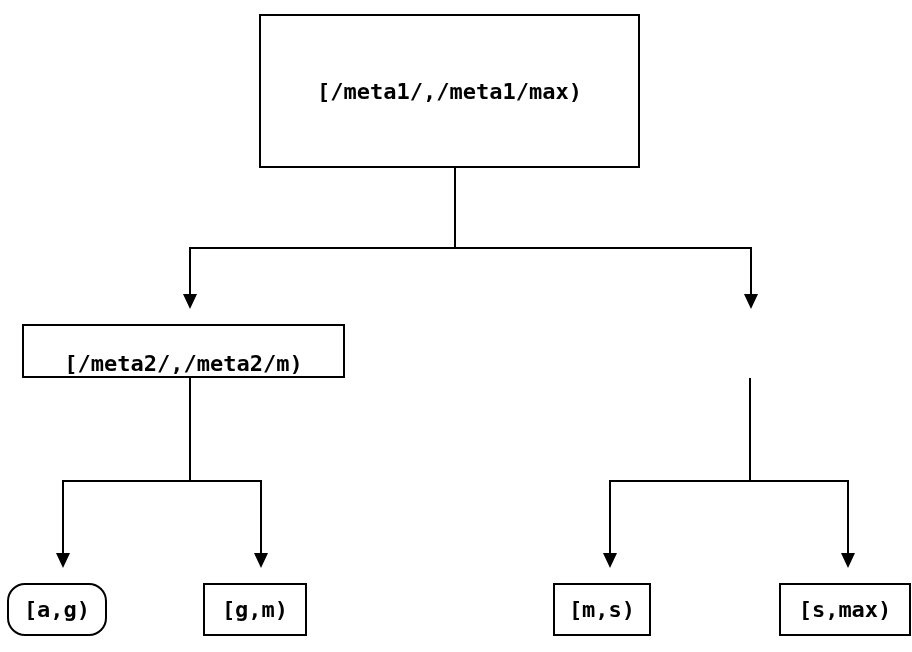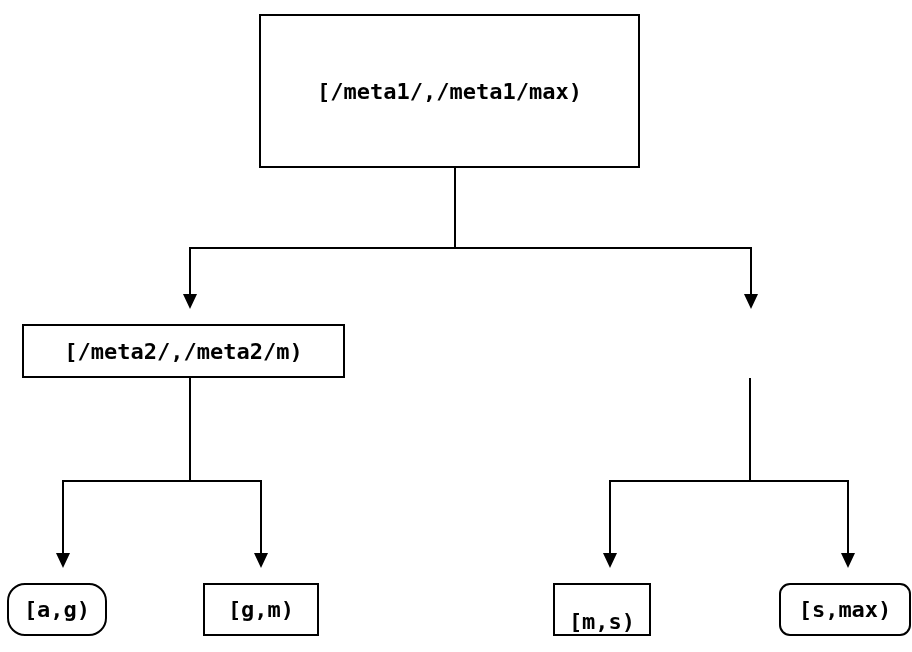--- a/index.html
+++ b/index.html
@@ -29,26 +29,26 @@
     background: #ffffff;
     display: flex;
     align-items: center;
     justify-content: center;
     font-weight: bold;
     font-size: 22px;
     color: #000000;
     white-space: nowrap;
   }
   .node-root  { left: 259px; top: 14px;  width: 381px; height: 154px; }
-  .node-left  { left: 22px;  top: 324px; width: 323px; height: 54px;  }
+  .node-left  { left: 22px;  top: 324px; width: 323px; height: 54px; align-items: flex-end;  }
   .node-right { left: 583px; top: 324px; width: 320px; height: 54px;  }
   .node-leaf1 { left: 7px;   top: 583px; width: 100px; height: 53px; border-radius: 18px;  }
-  .node-leaf2 { left: 203px; top: 583px; width: 116px; height: 53px;  }
-  .node-leaf3 { left: 553px; top: 583px; width: 98px;  height: 53px; align-items: flex-end;  }
-  .node-leaf4 { left: 779px; top: 583px; width: 132px; height: 53px; border-radius: 11px;  }
+  .node-leaf2 { left: 203px; top: 583px; width: 104px; height: 53px;  }
+  .node-leaf3 { left: 553px; top: 583px; width: 98px;  height: 53px;  }
+  .node-leaf4 { left: 779px; top: 583px; width: 132px; height: 53px;  }
 </style>
 </head>
 <body>
 
 <div class="canvas">
 
   <svg class="edges" viewBox="0 0 912 652" xmlns="http://www.w3.org/2000/svg" stroke="#000000" stroke-width="2" fill="none">
 
     <line x1="455" y1="168" x2="455" y2="248"></line>
     <line x1="189" y1="248" x2="752" y2="248"></line>

